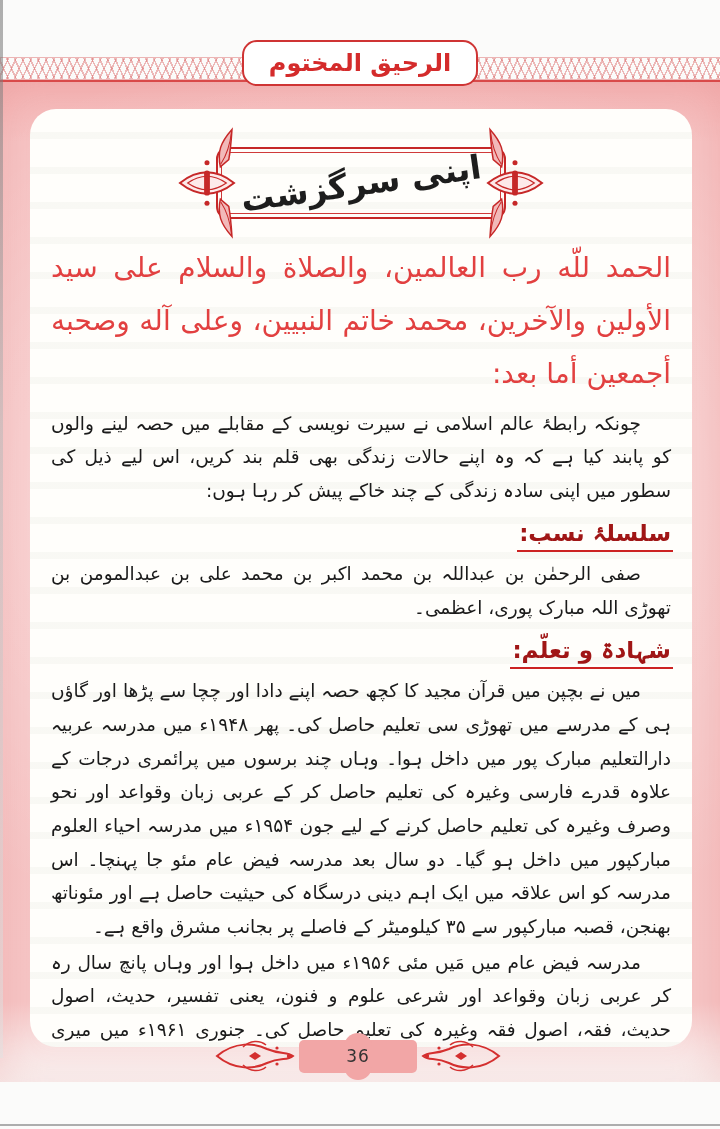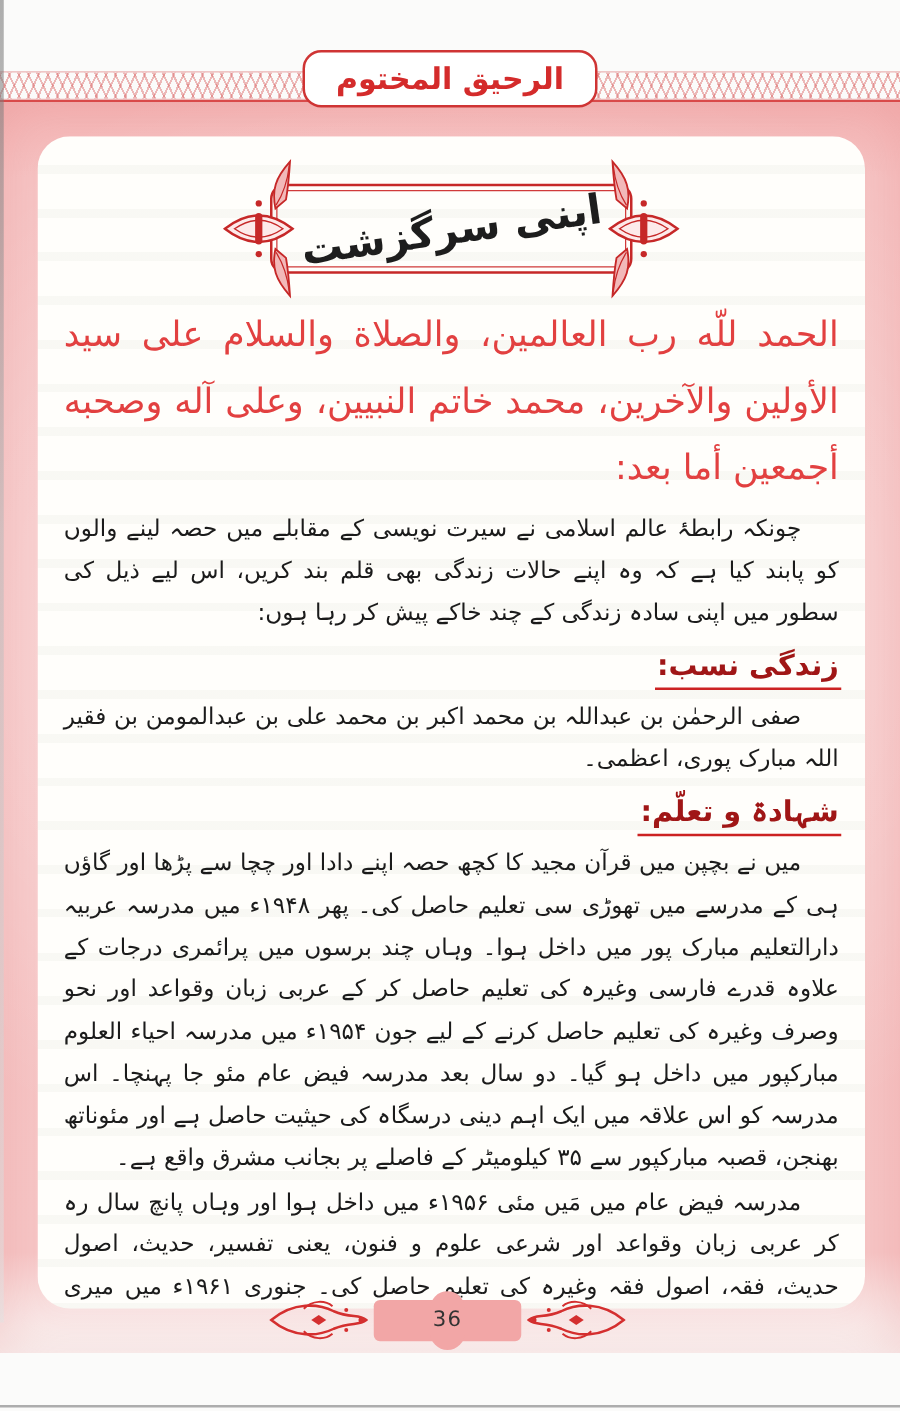--- a/index.html
+++ b/index.html
@@ -127,22 +127,22 @@
         </svg>
         <div class="tframe-border"></div>
         <div class="tframe-title">اپنی سرگزشت</div>
       </div>
 
       <p class="arabic-opening">الحمد للّه رب العالمين، والصلاة والسلام على سيد الأولين والآخرين، محمد خاتم النبيين، وعلى آله وصحبه أجمعين أما بعد:</p>
 
       <p class="para">چونکہ رابطۂ عالم اسلامی نے سیرت نویسی کے مقابلے میں حصہ لینے والوں کو پابند کیا ہے کہ وہ اپنے حالات زندگی بھی قلم بند کریں، اس لیے ذیل کی سطور میں اپنی سادہ زندگی کے چند خاکے پیش کر رہا ہوں:</p>
 
       <div>
-        <span class="sec-heading">زندگی نسب:</span>
-        <p class="para">صفی الرحمٰن بن عبداللہ بن محمد اکبر بن محمد علی بن عبدالمومن بن فقیر اللہ مبارک پوری، اعظمی۔</p>
+        <span class="sec-heading">سلسلۂ نسب:</span>
+        <p class="para">صفی الرحمٰن بن عبداللہ بن محمد اکبر بن محمد علی بن عبدالمومن بن تھوڑی اللہ مبارک پوری، اعظمی۔</p>
       </div>
 
       <div>
       </div>
 
       <div>
         <span class="sec-heading">شہادۃ و تعلّم:</span>
         <p class="para">میں نے بچپن میں قرآن مجید کا کچھ حصہ اپنے دادا اور چچا سے پڑھا اور گاؤں ہی کے مدرسے میں تھوڑی سی تعلیم حاصل کی۔ پھر ۱۹۴۸ء میں مدرسہ عربیہ دارالتعلیم مبارک پور میں داخل ہوا۔ وہاں چند برسوں میں پرائمری درجات کے علاوہ قدرے فارسی وغیرہ کی تعلیم حاصل کر کے عربی زبان وقواعد اور نحو وصرف وغیرہ کی تعلیم حاصل کرنے کے لیے جون ۱۹۵۴ء میں مدرسہ احیاء العلوم مبارکپور میں داخل ہو گیا۔ دو سال بعد مدرسہ فیض عام مئو جا پہنچا۔ اس مدرسہ کو اس علاقہ میں ایک اہم دینی درسگاہ کی حیثیت حاصل ہے اور مئوناتھ بھنجن، قصبہ مبارکپور سے ۳۵ کیلومیٹر کے فاصلے پر بجانب مشرق واقع ہے۔</p>
         <p class="para">مدرسہ فیض عام میں مَیں مئی ۱۹۵۶ء میں داخل ہوا اور وہاں پانچ سال رہ کر عربی زبان وقواعد اور شرعی علوم و فنون، یعنی تفسیر، حدیث، اصول حدیث، فقہ، اصول فقہ وغیرہ کی تعلیم حاصل کی۔ جنوری ۱۹۶۱ء میں میری تعلیم مکمل ہو گئی اور مجھے باقاعدہ سند تکمیل یعنی شہادۃ التخرج دے دی گئی۔ یہ سند فضیلت فی الشریعہ اور فضیلت فی العلوم کی سند ہے اور تدریس وافتاء کی اجازت پر مشتمل ہے۔</p>
         

